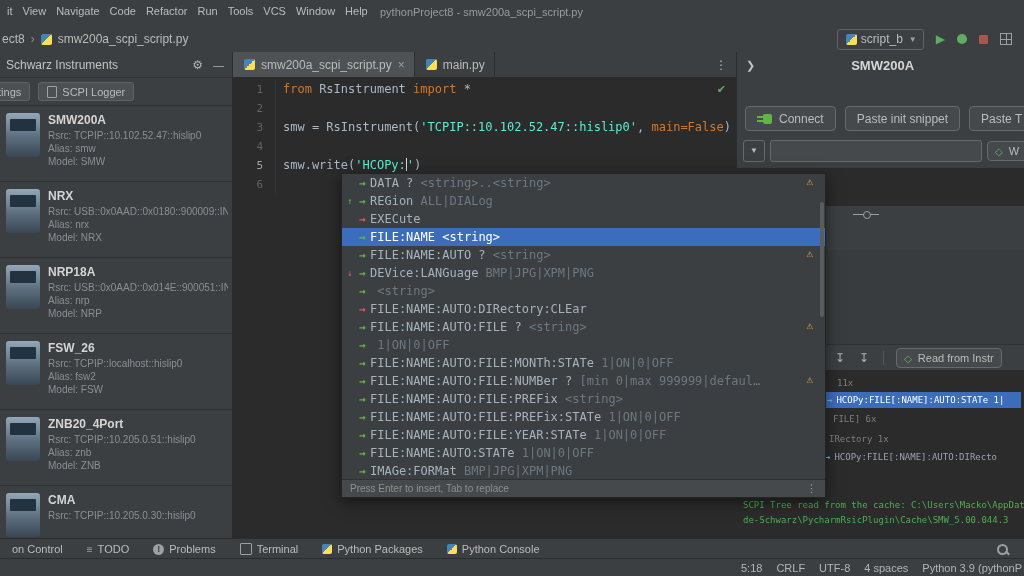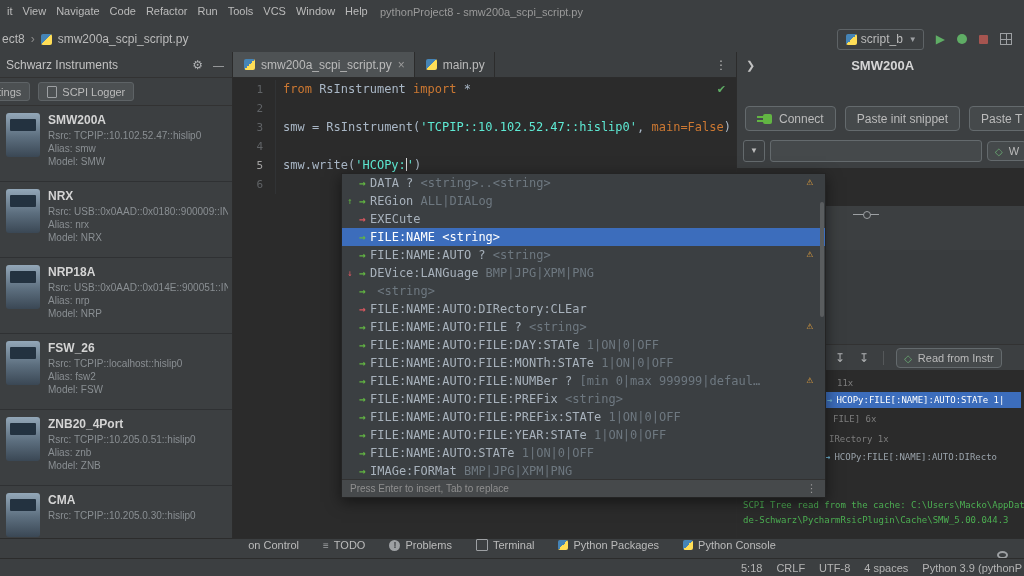--- a/index.html
+++ b/index.html
@@ -141,21 +141,21 @@
   .cicon{color:#6fb3d2;font-weight:bold;}
   .cl-0{left:100px;top:8px;}
   .cl-2{left:96px;top:44px;}
   .cl-3{left:92px;top:64px;text-align:center;}
   .cl-4{left:88px;top:82px;}
   .cl-5{left:6px;top:130px;}
   .cl-6{left:6px;top:145px;}
 
   
   #toolwindow-bar{position:absolute;left:0;top:538px;width:1024px;height:20px;background:#3c3f41;
-                  border-top:1px solid #2c2c2c;display:flex;align-items:center;font-size:11px;flex-direction:column;}
+                  border-top:1px solid #2c2c2c;display:flex;align-items:center;font-size:11px;}
   #tw-items{display:flex;align-items:center;}
   .tw-item{display:flex;align-items:center;padding:0 12px;color:#bbb;}
   .twi{display:inline-flex;margin-right:5px;font-size:10px;color:#9da0a3;align-items:center;justify-content:center;}
   .twi-python{width:10px;height:10px;border-radius:2px;background:linear-gradient(135deg,#4584b6 50%,#ffde57 50%);}
   .twi-error{width:11px;height:11px;border-radius:50%;background:#9da0a3;color:#3c3f41;font-weight:bold;font-size:9px;}
   .twi-terminal{width:10px;height:10px;border:1px solid #9da0a3;border-radius:1px;}
   .search-glass{margin-left:auto;margin-right:16px;width:7px;height:7px;border:2px solid #9da0a3;
                 border-radius:50%;position:relative;}
   .search-glass::after{content:"";position:absolute;left:6px;top:6px;width:5px;height:2px;background:#9da0a3;
                        transform:rotate(45deg);}
@@ -435,21 +435,20 @@
         <div class="cmp-row">
           <span class="pre r"></span>
           <span class="ico g">→</span>
           <span class="cmp-cmd">FILE:NAME:AUTO:FILE ?</span>
           <span class="cmp-param"> &lt;string&gt;</span>
           <span class="cmp-warn">⚠</span>
         </div>
         <div class="cmp-row">
           <span class="pre r"></span>
           <span class="ico g">→</span>
-          <span class="cmp-cmd">FILE:NAME:AUTO:FILE:DAY:STATe</span>
           <span class="cmp-param"> 1|ON|0|OFF</span>
         </div>
         <div class="cmp-row">
           <span class="pre r"></span>
           <span class="ico g">→</span>
           <span class="cmp-cmd">FILE:NAME:AUTO:FILE:MONTh:STATe</span>
           <span class="cmp-param"> 1|ON|0|OFF</span>
         </div>
         <div class="cmp-row">
           <span class="pre r"></span>

